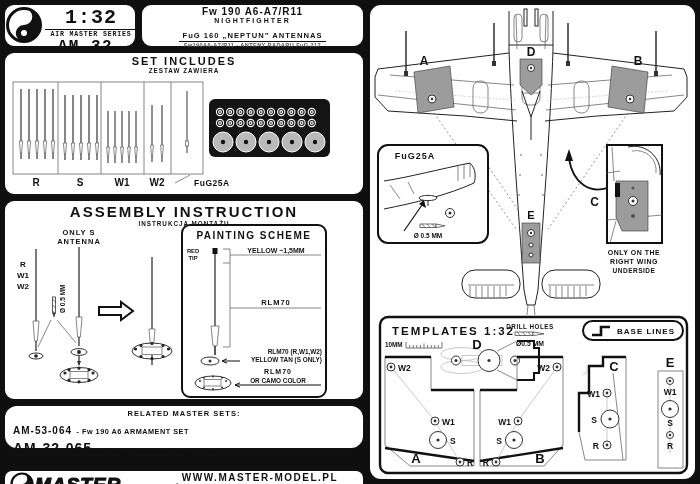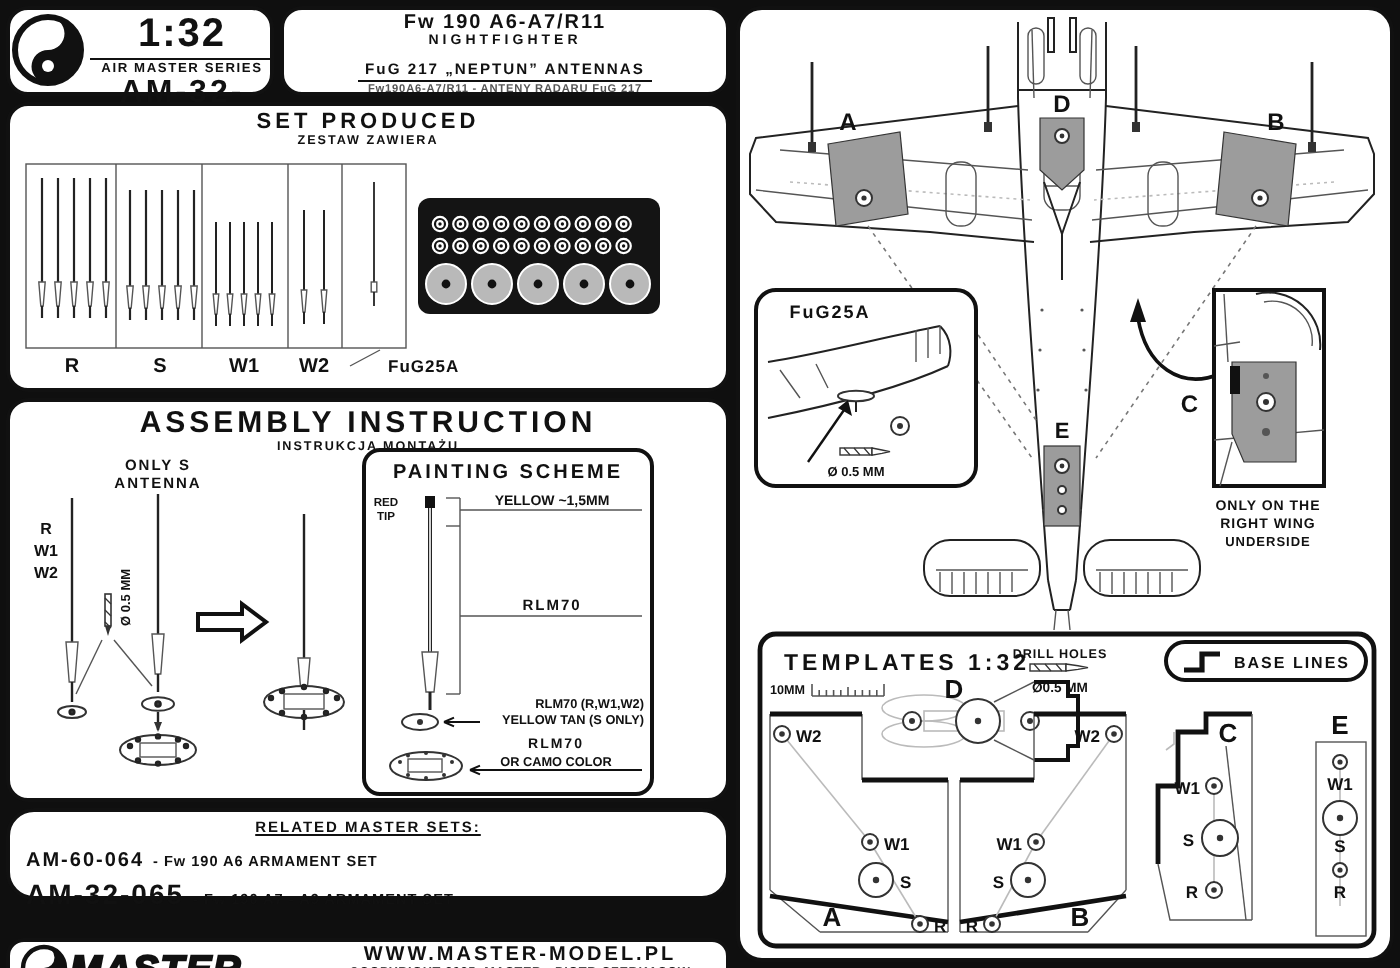--- a/index.html
+++ b/index.html
@@ -15,42 +15,42 @@
   .thick{stroke:#111;stroke-width:2.4;fill:none;}
   .shade{fill:#9c9c9c;stroke:#333;stroke-width:.6;}
   .ring{fill:#fff;stroke:#333;stroke-width:1;}
   .dot{fill:#333;}
 </style>
 </head>
 <body>
 
 <div id="sheet">
 
-  <div class="box" style="left:3px;top:3px;width:134px;height:45px;">
+  <div class="box" style="left:3px;top:3px;width:134px;height:45px;font-family:Liberation Mono, monospace;">
     <svg width="44" height="40" style="position:absolute;left:-2px;top:0px;">
       <circle cx="21" cy="20" r="16.5" fill="#fff" stroke="#111" stroke-width="3"></circle>
       <path d="M21 3.5 A16.5 16.5 0 0 1 21 36.5 A8.2 8.2 0 0 1 21 20 A8.2 8.2 0 0 0 21 3.5 Z" fill="#111"></path>
       <circle cx="21" cy="28" r="3" fill="#fff"></circle>
     </svg>
     <div style="position:absolute;left:40px;top:1px;width:92px;" class="ctr">
       <div class="b" style="font-size:20px;letter-spacing:1px;border-bottom:1.5px solid #111;">1:32</div>
       <div class="b" style="font-size:6.6px;letter-spacing:.8px;margin-top:1px;">AIR MASTER SERIES</div>
       <div class="b" style="font-size:16px;letter-spacing:1.5px;">AM-32-135</div>
     </div>
   </div>
 
   <div class="box ctr" style="left:140px;top:3px;width:225px;height:45px;">
     <div class="b" style="font-size:10px;letter-spacing:1px;margin-top:1px;">Fw 190 A6-A7/R11</div>
     <div class="b" style="font-size:7px;letter-spacing:2px;">NIGHTFIGHTER</div>
-    <div class="b" style="font-size:7.6px;letter-spacing:1px;border-bottom:1px solid #111;display:inline-block;padding:0 4px 1px;">FuG 217 „NEPTUN” ANTENNAS</div>
+    <div class="b" style="font-size:7.6px;letter-spacing:1px;border-bottom:1px solid #111;display:inline-block;padding:0 4px 1px;">FuG 160 „NEPTUN” ANTENNAS</div>
     <div class="b" style="font-size:5.6px;letter-spacing:.4px;color:#555;">Fw190A6-A7/R11 - ANTENY RADARU FuG 217</div>
   </div>
 
   <div class="box" style="left:3px;top:51px;width:362px;height:145px;">
-    <div class="ctr b ls2" style="font-size:11px;margin-top:2px;">SET PRODUCED</div>
+    <div class="ctr b ls2" style="font-size:11px;margin-top:2px;">SET INCLUDES</div>
     <div class="ctr b" style="font-size:6.3px;letter-spacing:1px;">ZESTAW ZAWIERA</div>
 
     <svg width="358" height="110" viewBox="0 0 358 110" style="position:absolute;left:0;top:26px;">
 
       <g>
         <rect x="8" y="3" width="190" height="92" class="thin"></rect>
         <line x1="53" y1="3" x2="53" y2="95" class="thin"></line>
         <line x1="96" y1="3" x2="96" y2="95" class="thin"></line>
         <line x1="139" y1="3" x2="139" y2="95" class="thin"></line>
         <line x1="166" y1="3" x2="166" y2="95" class="thin"></line>
@@ -336,23 +336,23 @@
             <circle cx="30" cy="150.5" r="1" class="dot"></circle>
         </g>
         <text x="95" y="148" font-size="7" letter-spacing="1" text-anchor="middle">RLM70</text>
         <text x="95" y="157" font-size="6.4" text-anchor="middle">OR CAMO COLOR</text>
         <path d="M52 159 h86 m-86 0 l5 -2.2 m-5 2.2 l5 2.2" stroke="#111" stroke-width="1" fill="none"></path>
       </svg>
     </div>
   </div>
 
   <div class="box" style="left:3px;top:404px;width:362px;height:46px;border-radius:14px;">
-    <div class="ctr b" style="font-size:7.5px;letter-spacing:1px;margin-top:3px;text-decoration:underline;">RELATED MASTER SETS:</div>
+    <div class="ctr b" style="font-size:7.5px;letter-spacing:1px;margin-top:3px;">RELATED MASTER SETS:</div>
     <div style="margin:2px 0 0 8px;">
-      <span class="b" style="font-size:10px;letter-spacing:1px;">AM-60-064</span>
+      <span class="b" style="font-size:10px;letter-spacing:1px;">AM-53-064</span>
       <span class="b" style="font-size:7.3px;letter-spacing:.5px;">- Fw 190 A6 ARMAMENT SET</span>
     </div>
     <div style="margin:1px 0 0 8px;">
       <span class="b" style="font-size:14px;letter-spacing:1px;">AM-32-065</span>
       <span class="b" style="font-size:7.3px;letter-spacing:.5px;">- Fw 190 A7 - A9 ARMAMENT SET</span>
     </div>
   </div>
 
   <div class="box" style="left:3px;top:452px;width:362px;height:29px;border-radius:9px;margin-top:17px;">
     <svg width="150" height="26" viewBox="0 0 150 26" style="position:absolute;left:4px;top:0px;">

